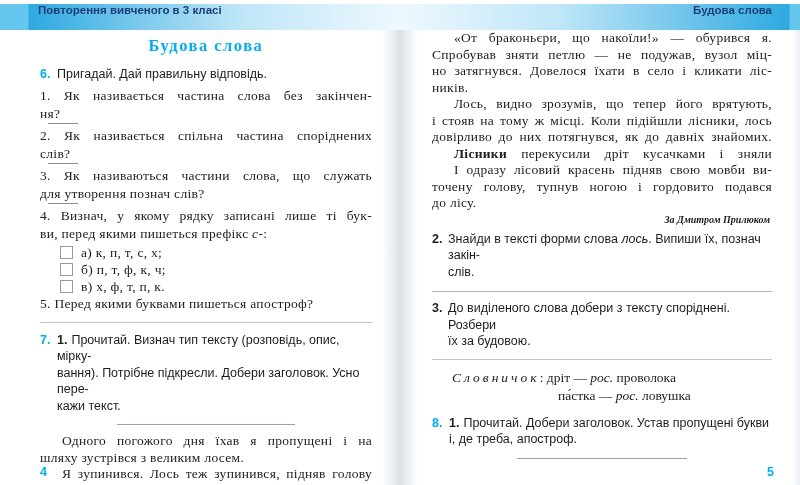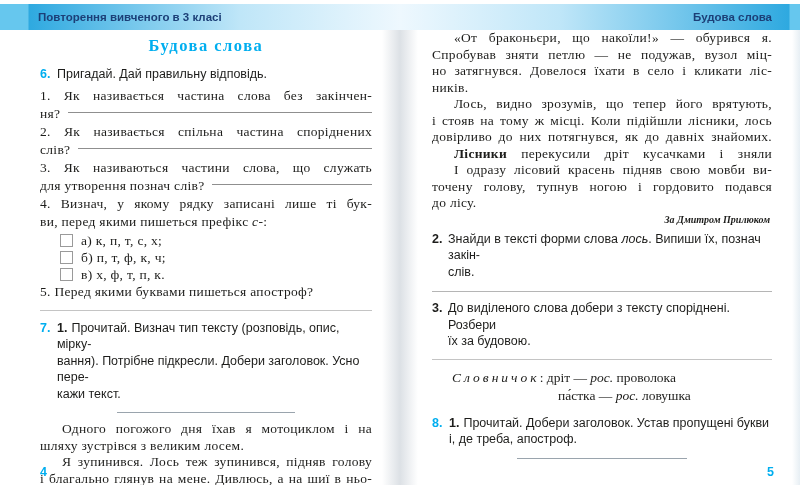--- a/index.html
+++ b/index.html
@@ -7,21 +7,21 @@
     position:relative; width:800px; height:485px; background:#ffffff;
     overflow:hidden; font-family:"Liberation Serif", serif; color:#1d1d1b;
   }
   
   .topband {
     position:absolute; top:4px; left:0; right:0; height:26px;
     background:linear-gradient(to right,
       #66c7ee 0px, #66c7ee 28px,
       #2ea9e0 29px, #bfe6f8 30%, #eef8fe 50%, #bfe6f8 70%, #2ea9e0 calc(100% - 11px),
       #66c7ee calc(100% - 10px), #66c7ee 100%);
-    display:flex; align-items:center; justify-content:space-between;
+    display:flex; align-items:flex-start; justify-content:space-between;
     font-family:"Liberation Sans", sans-serif; font-size:11.5px; font-weight:bold;
     color:#1c3f77;
   }
   .hdr-left { padding-left:38px; }
   .hdr-right { padding-right:28px; }
   
   .gutter {
     position:absolute; top:30px; bottom:0; left:382px; width:36px;
     background:linear-gradient(to right, rgba(140,155,170,0), rgba(140,155,170,0.30) 50%, rgba(140,155,170,0));
     pointer-events:none;
@@ -45,21 +45,21 @@
   .tnum { min-width:17px; font-weight:bold; color:#00aeef; flex:0 0 auto; }
   .dnum { min-width:16px; font-weight:bold; color:#1d1d1b; flex:0 0 auto; }
   .tbody { flex:1; }
   .sub { font-weight:bold; margin-right:4px; }
 
   
   .serif { font-size:13.5px; line-height:18px; letter-spacing:0.3px; }
   .story { font-size:13.5px; line-height:16.5px; letter-spacing:0.3px; }
   .jl { text-align:justify; text-align-last:justify; }
   .indent { text-indent:22px; }
-  .qline { display:flex; align-items:center; }
+  .qline { display:flex; align-items:flex-start;flex-direction:column; }
   .fill { flex:1; border-bottom:1px solid #8f8f8f; margin:0 0 3px 8px; min-width:30px; }
 
   .opts { margin:1px 0 0 20px; font-size:13.5px; line-height:17px; }
   .opt { display:flex; align-items:center; gap:8px; }
   .cbx { width:11px; height:11px; border:1px solid #9a9a9a; background:#fff; flex:0 0 auto; }
 
   .rule { border:0; border-top:1px solid #c4c4c4; margin:9px 0; }
   .ansline { border:0; border-top:1px solid #b5b5b5; margin:11px 0 8px 0; }
   .titleline { width:178px; border-bottom:1px solid #9aa4ad; margin:9px auto 8px auto; height:1px; }
 
@@ -141,21 +141,21 @@
       <div class="tbody">
         <div><span class="sub">1.</span><span>Прочитай. Визнач тип тексту (розповідь, опис, мірку-</span></div>
         <div>вання). Потрібне підкресли. Добери заголовок. Усно пере-</div>
         <div>кажи текст.</div>
       </div>
     </div>
 
     <div class="titleline"></div>
 
     <div class="story">
-      <div class="jl indent">Одного погожого дня їхав я мотоциклом і на</div>
+      <div class="jl indent">Одного погожого дня їхав я пропущені і на</div>
       <div>шляху зустрівся з великим лосем.</div>
       <div class="jl indent">Я зупинився. Лось теж зупинився, підняв голову</div>
       <div class="jl">і благально глянув на мене. Дивлюсь, а на шиї в ньо-</div>
 
     </div>
 
   </div>
   <div class="pn pnL">4</div>
 
   <div class="pageR">

